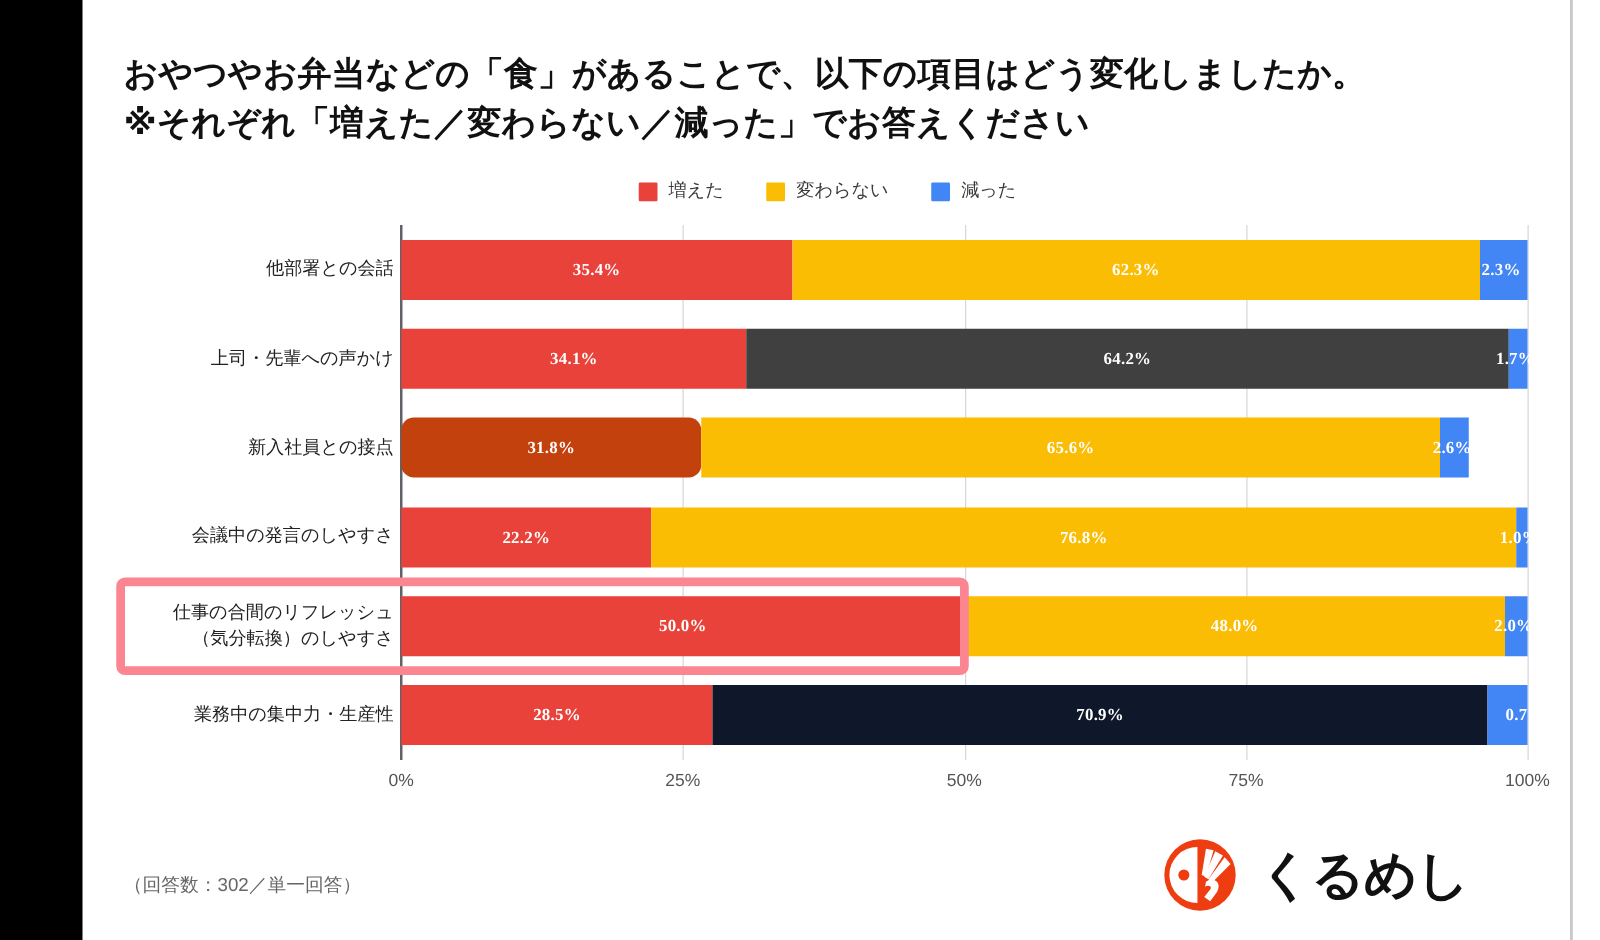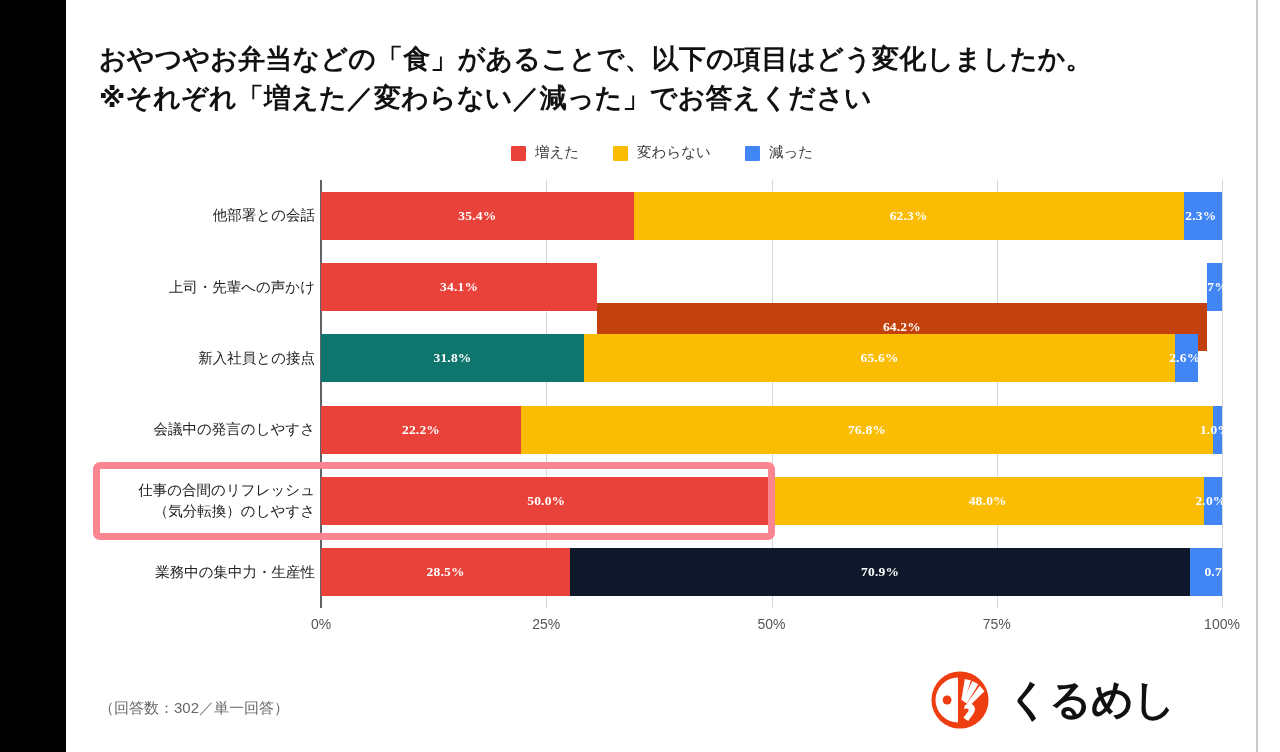--- a/index.html
+++ b/index.html
@@ -58,21 +58,20 @@
   
   .legend {
     position: absolute;
     left: 0;
     top: 146px;
     width: 1192px;
     display: flex;
     justify-content: center;
     align-items: center;
     gap: 34px;
-    font-family: Liberation Mono, monospace;
   }
   .legend-item {
     display: flex;
     align-items: center;
     gap: 9px;
   }
   .legend-swatch {
     width: 15px;
     height: 15px;
     border-radius: 1px;
@@ -256,29 +255,29 @@
             <span class="seg-label">62.3%</span>
           </div>
           <div class="seg blue" style="width: 39px; background: rgb(66, 133, 244);">
             <span class="seg-label">2.3%</span>
           </div>
         </div>
         <div class="row" style="top: 83px; height: 48px;">
           <div class="seg red" style="width: 307.241px; background: rgb(232, 66, 58);">
             <span class="seg-label">34.1%</span>
           </div>
-          <div class="seg yellow" style="width: 678px; background: #c2410c; margin-top: 40px;">
+          <div class="seg yellow" style="width: 678px; background: #404040;">
             <span class="seg-label">64.2%</span>
           </div>
           <div class="seg blue" style="width: 15.317px; background: rgb(66, 133, 244);">
             <span class="seg-label">1.7%</span>
           </div>
         </div>
         <div class="row" style="top: 154.333px; height: 48px;">
-          <div class="seg red" style="width: 263px; background: #0f766e;">
+          <div class="seg red" style="width: 240px; background: #c2410c; border-radius: 10px;">
             <span class="seg-label">31.8%</span>
           </div>
           <div class="seg yellow" style="width: 591.056px; background: rgb(251, 188, 4);">
             <span class="seg-label">65.6%</span>
           </div>
           <div class="seg blue" style="width: 23.426px; background: rgb(66, 133, 244);">
             <span class="seg-label">2.6%</span>
           </div>
         </div>
         <div class="row" style="top: 225.667px; height: 48px;">

